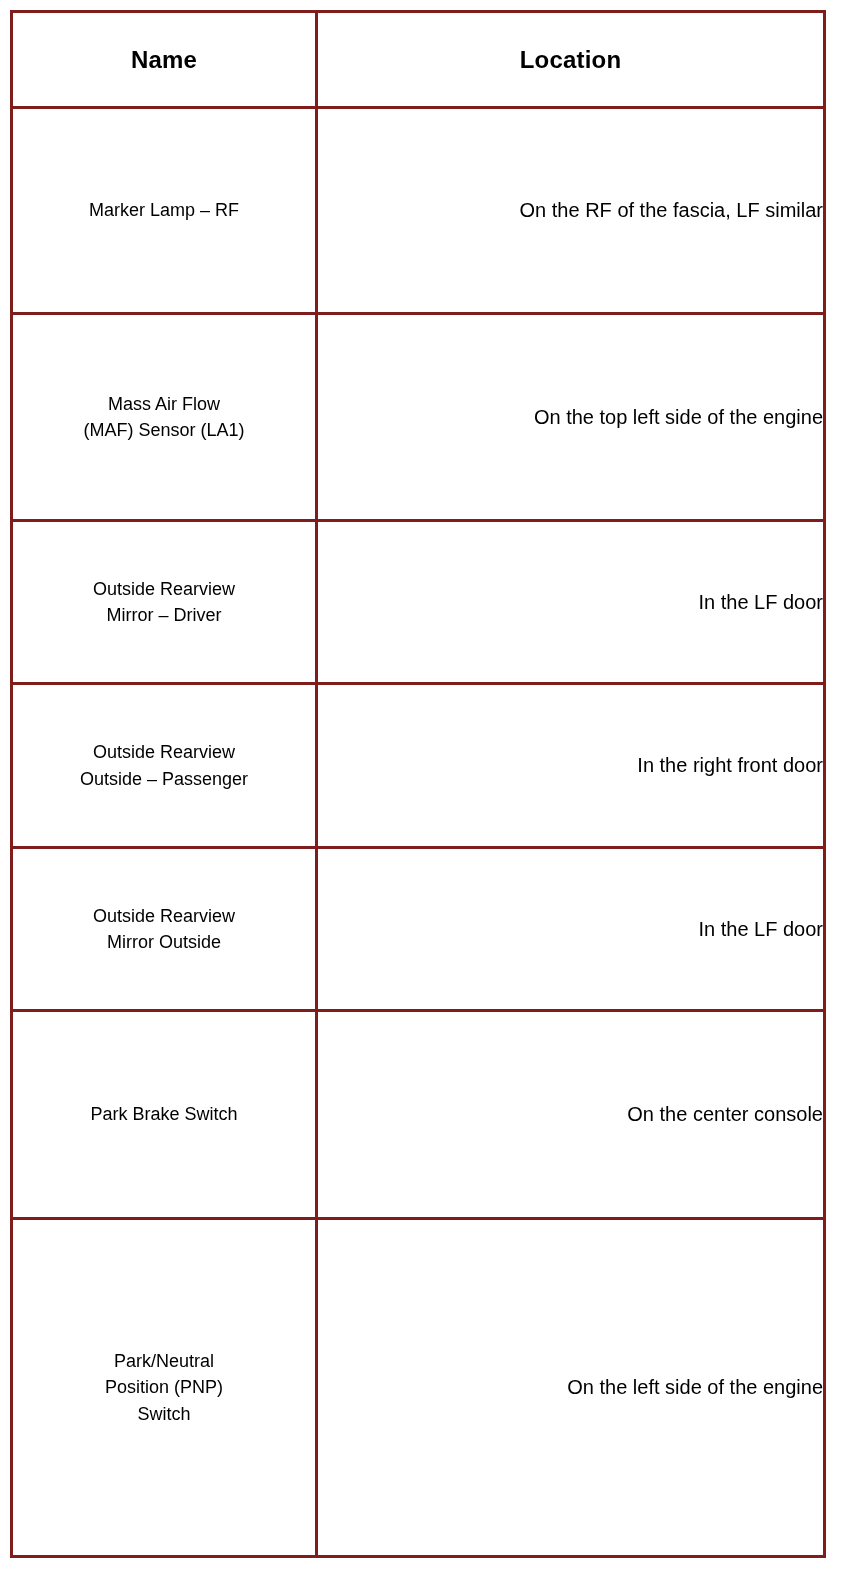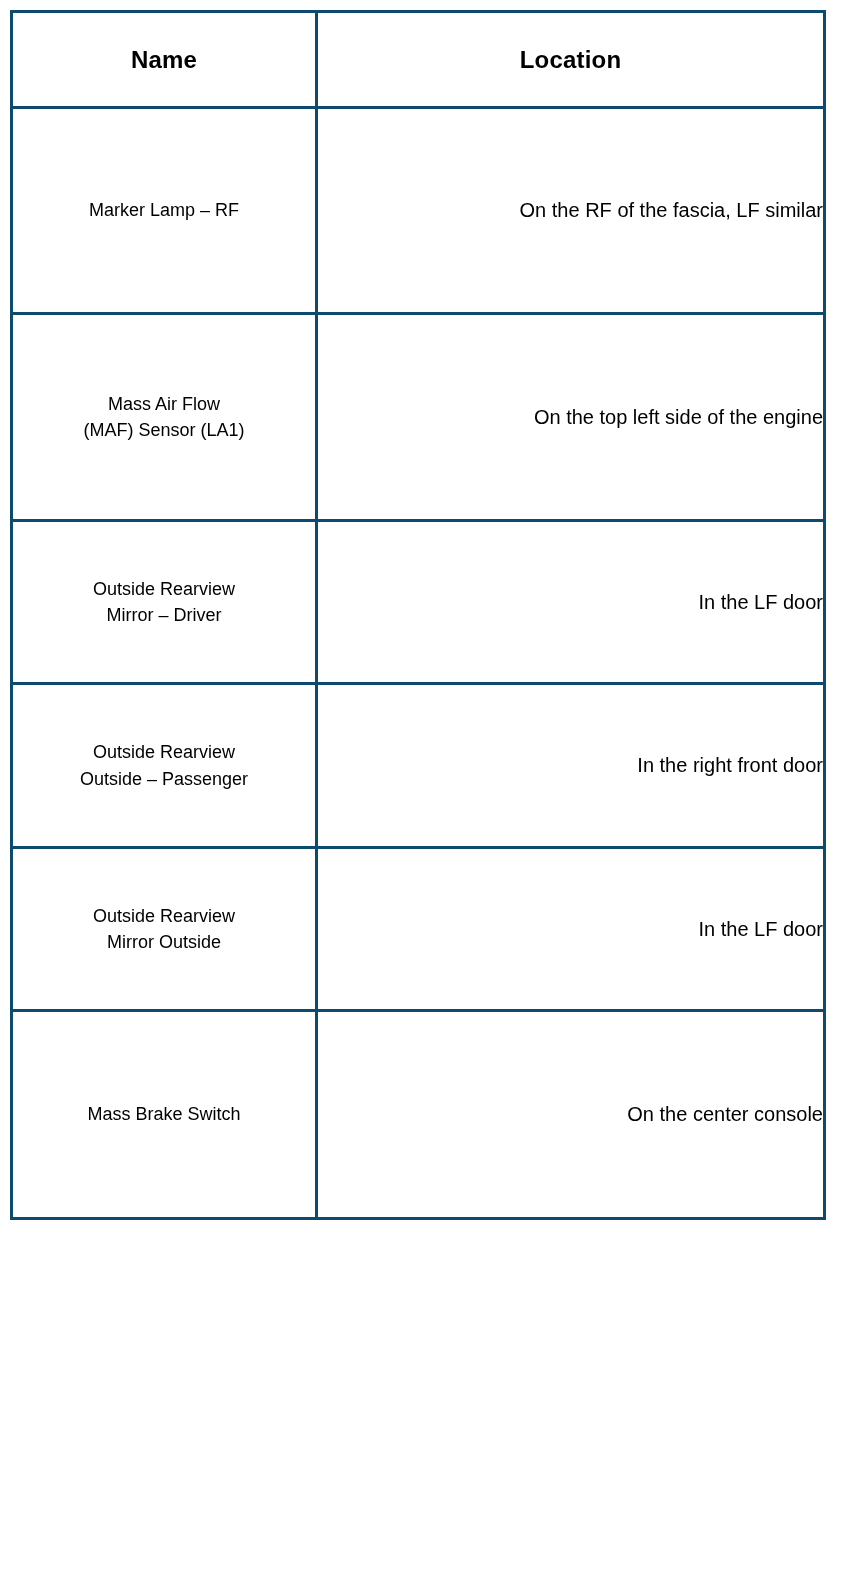--- a/index.html
+++ b/index.html
@@ -24,21 +24,21 @@
     position: absolute;
     left: 10px;
     top: 10px;
     width: 813px;
     border-collapse: collapse;
     table-layout: fixed;
     background: #ffffff;
   }
   .component-table td,
   .component-table th {
-    border: 3px solid #0c4a6e;
+    border: 3px solid #7f1d1d;
     background: #ffffff;
     padding: 0;
     vertical-align: middle;
   }
   .col-name   { width: 305px; }
   .col-loc    { width: 508px; }
 
   .hdr-row th {
     height: 93px;
     font-size: 24px;
@@ -130,22 +130,30 @@
       <tr class="r4">
         <td class="name-cell">
           <span class="nm-line">Outside Rearview</span>
           <span class="nm-line">Mirror Outside</span>
         </td>
         <td class="loc-cell">In the LF door</td>
       </tr>
 
       <tr class="r5">
         <td class="name-cell">
-          <span class="nm-line">Mass Brake Switch</span>
+          <span class="nm-line">Park Brake Switch</span>
         </td>
         <td class="loc-cell">On the center console</td>
       </tr>
 
+      <tr class="r6">
+        <td class="name-cell">
+          <span class="nm-line">Park/Neutral</span>
+          <span class="nm-line">Position (PNP)</span>
+          <span class="nm-line">Switch</span>
+        </td>
+        <td class="loc-cell">On the left side of the engine</td>
+      </tr>
 
     </tbody>
   </table>
 
 </div>
 
 </body></html>

